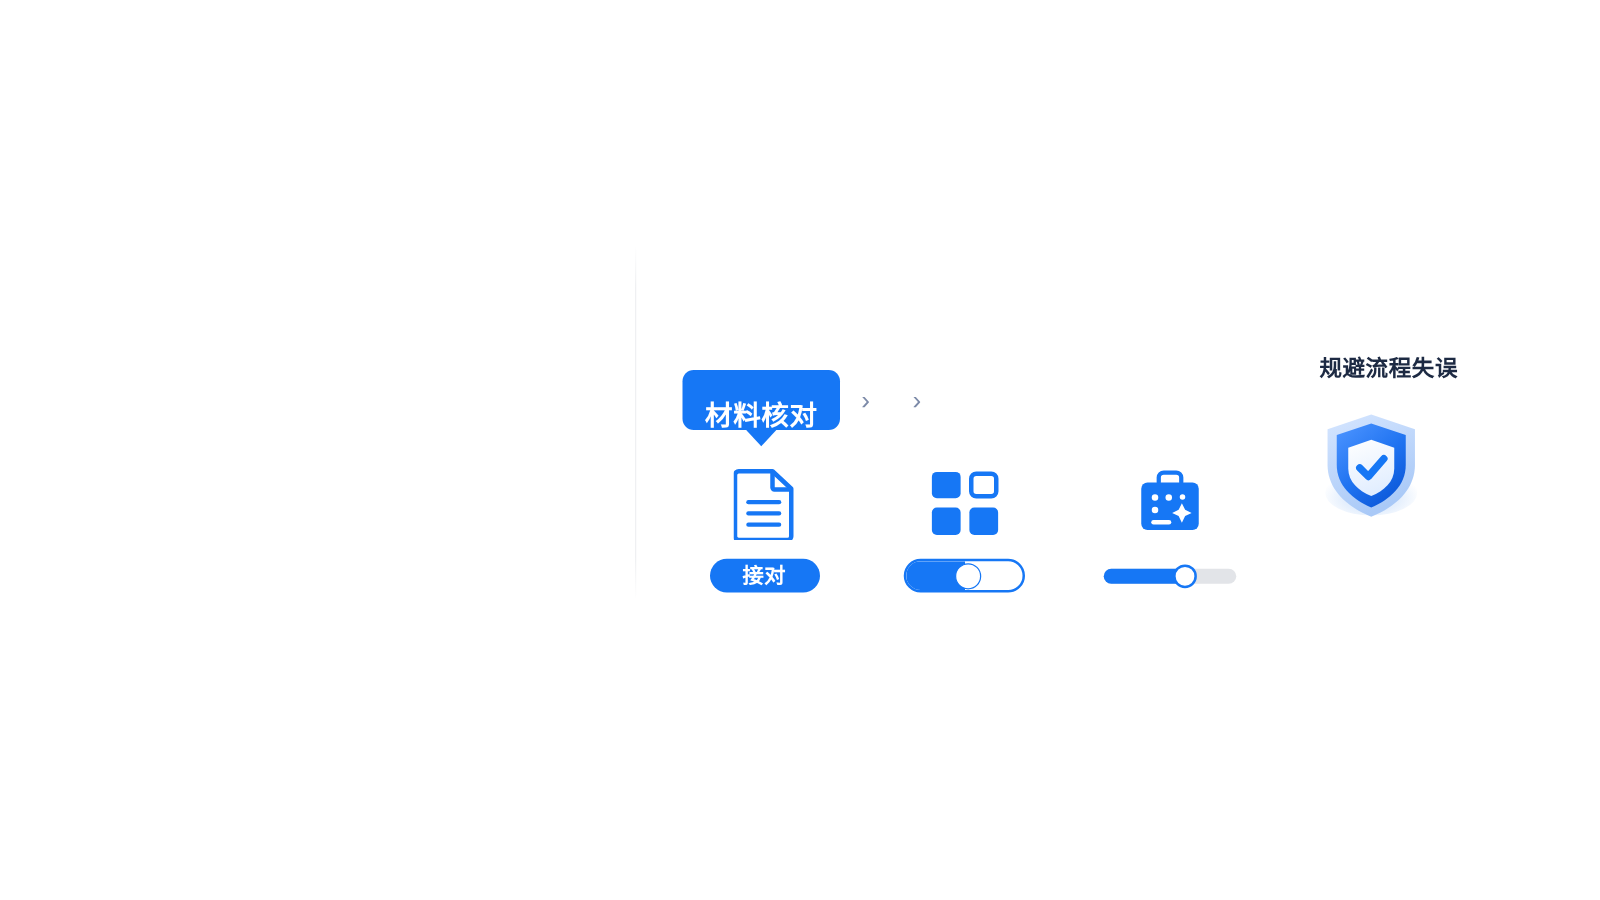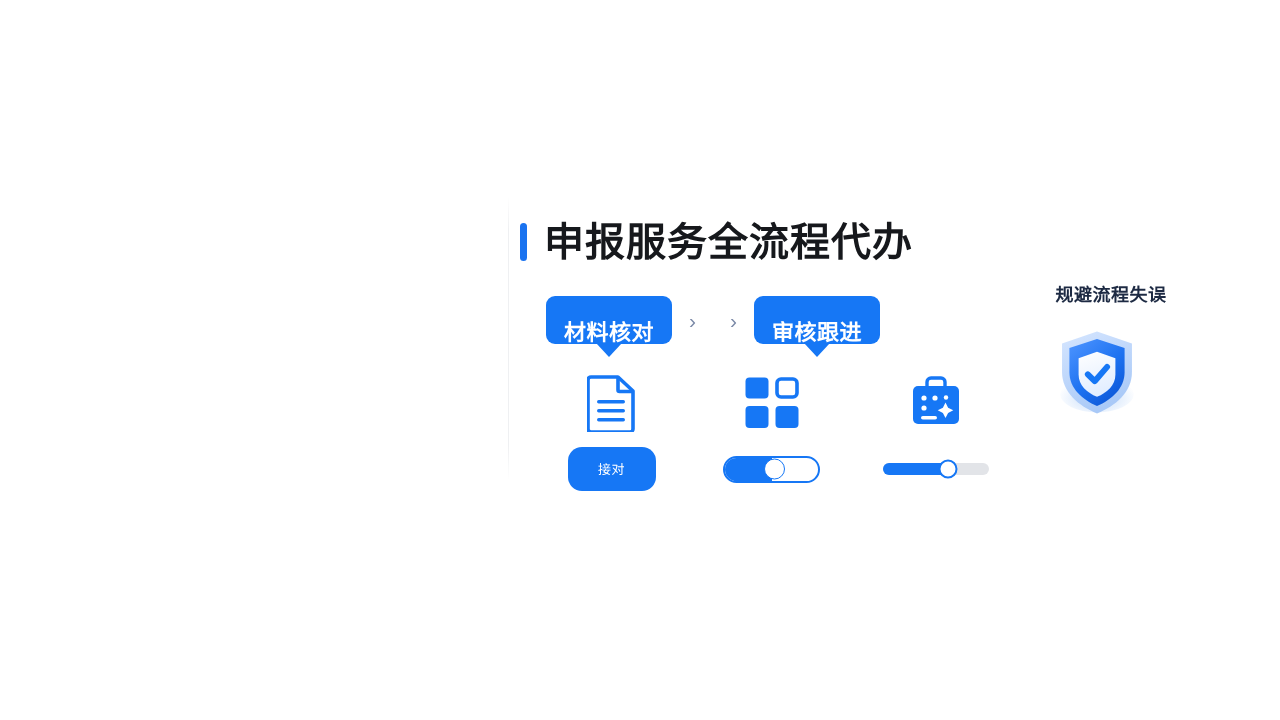--- a/index.html
+++ b/index.html
@@ -143,26 +143,26 @@
   }
   .ctl-cell.c1 { width: 131px; }
   .ctl-cell.c2 { width: 153px; margin-left: 18px; }
   .ctl-cell.c3 { width: 131px; margin-left: 22px; }
 
   .pill-button {
     background: #1677f5;
     color: #ffffff;
     border: none;
     border-radius: 14px;
-    height: 44px;
+    height: 27px;
     min-width: 88px;
     padding: 0 14px;
     font-family: inherit;
-    font-size: 13px;
-    font-weight: 400;
+    font-size: 17px;
+    font-weight: 700;
     letter-spacing: 0.5px;
     cursor: pointer;
     display: flex;
     align-items: center;
     justify-content: center;
     line-height: 1;
   }
 
   .toggle {
     position: relative;
@@ -258,39 +258,32 @@
     display: block;
   }
 </style>
 </head>
 <body>
 
 <div id="stage">
 
   <div class="panel-edge"></div>
 
-  <div class="title-row">
-    <div class="title-accent"></div>
-    <div class="title-text">申报服务全流程代办</div>
-  </div>
 
   <div class="steps">
 
     <div class="step-badge">
       <span class="label">材料核对</span>
     </div>
 
     <div class="step-sep">›</div>
 
 
     <div class="step-sep">›</div>
 
-    <div class="step-badge">
-      <span class="label">审核跟进</span>
-    </div>
 
   </div>
 
   <div class="icons">
 
     <div class="icon-cell c1">
       <svg class="step-icon" width="50" height="58" viewBox="0 0 50 58" aria-hidden="true">
         <path d="M4 3 h27 l15 14 v38 a3 3 0 0 1 -3 3 H4 a3 3 0 0 1 -3 -3 V6 a3 3 0 0 1 3 -3 z" fill="#ffffff" stroke="#1677f5" stroke-width="3.6" stroke-linejoin="round"></path>
         <path d="M31 3 v13 a1.5 1.5 0 0 0 1.5 1.5 H46" fill="none" stroke="#1677f5" stroke-width="3.6" stroke-linejoin="round"></path>
         <rect x="10" y="26" width="28" height="3.4" rx="1.7" fill="#1677f5"></rect>

